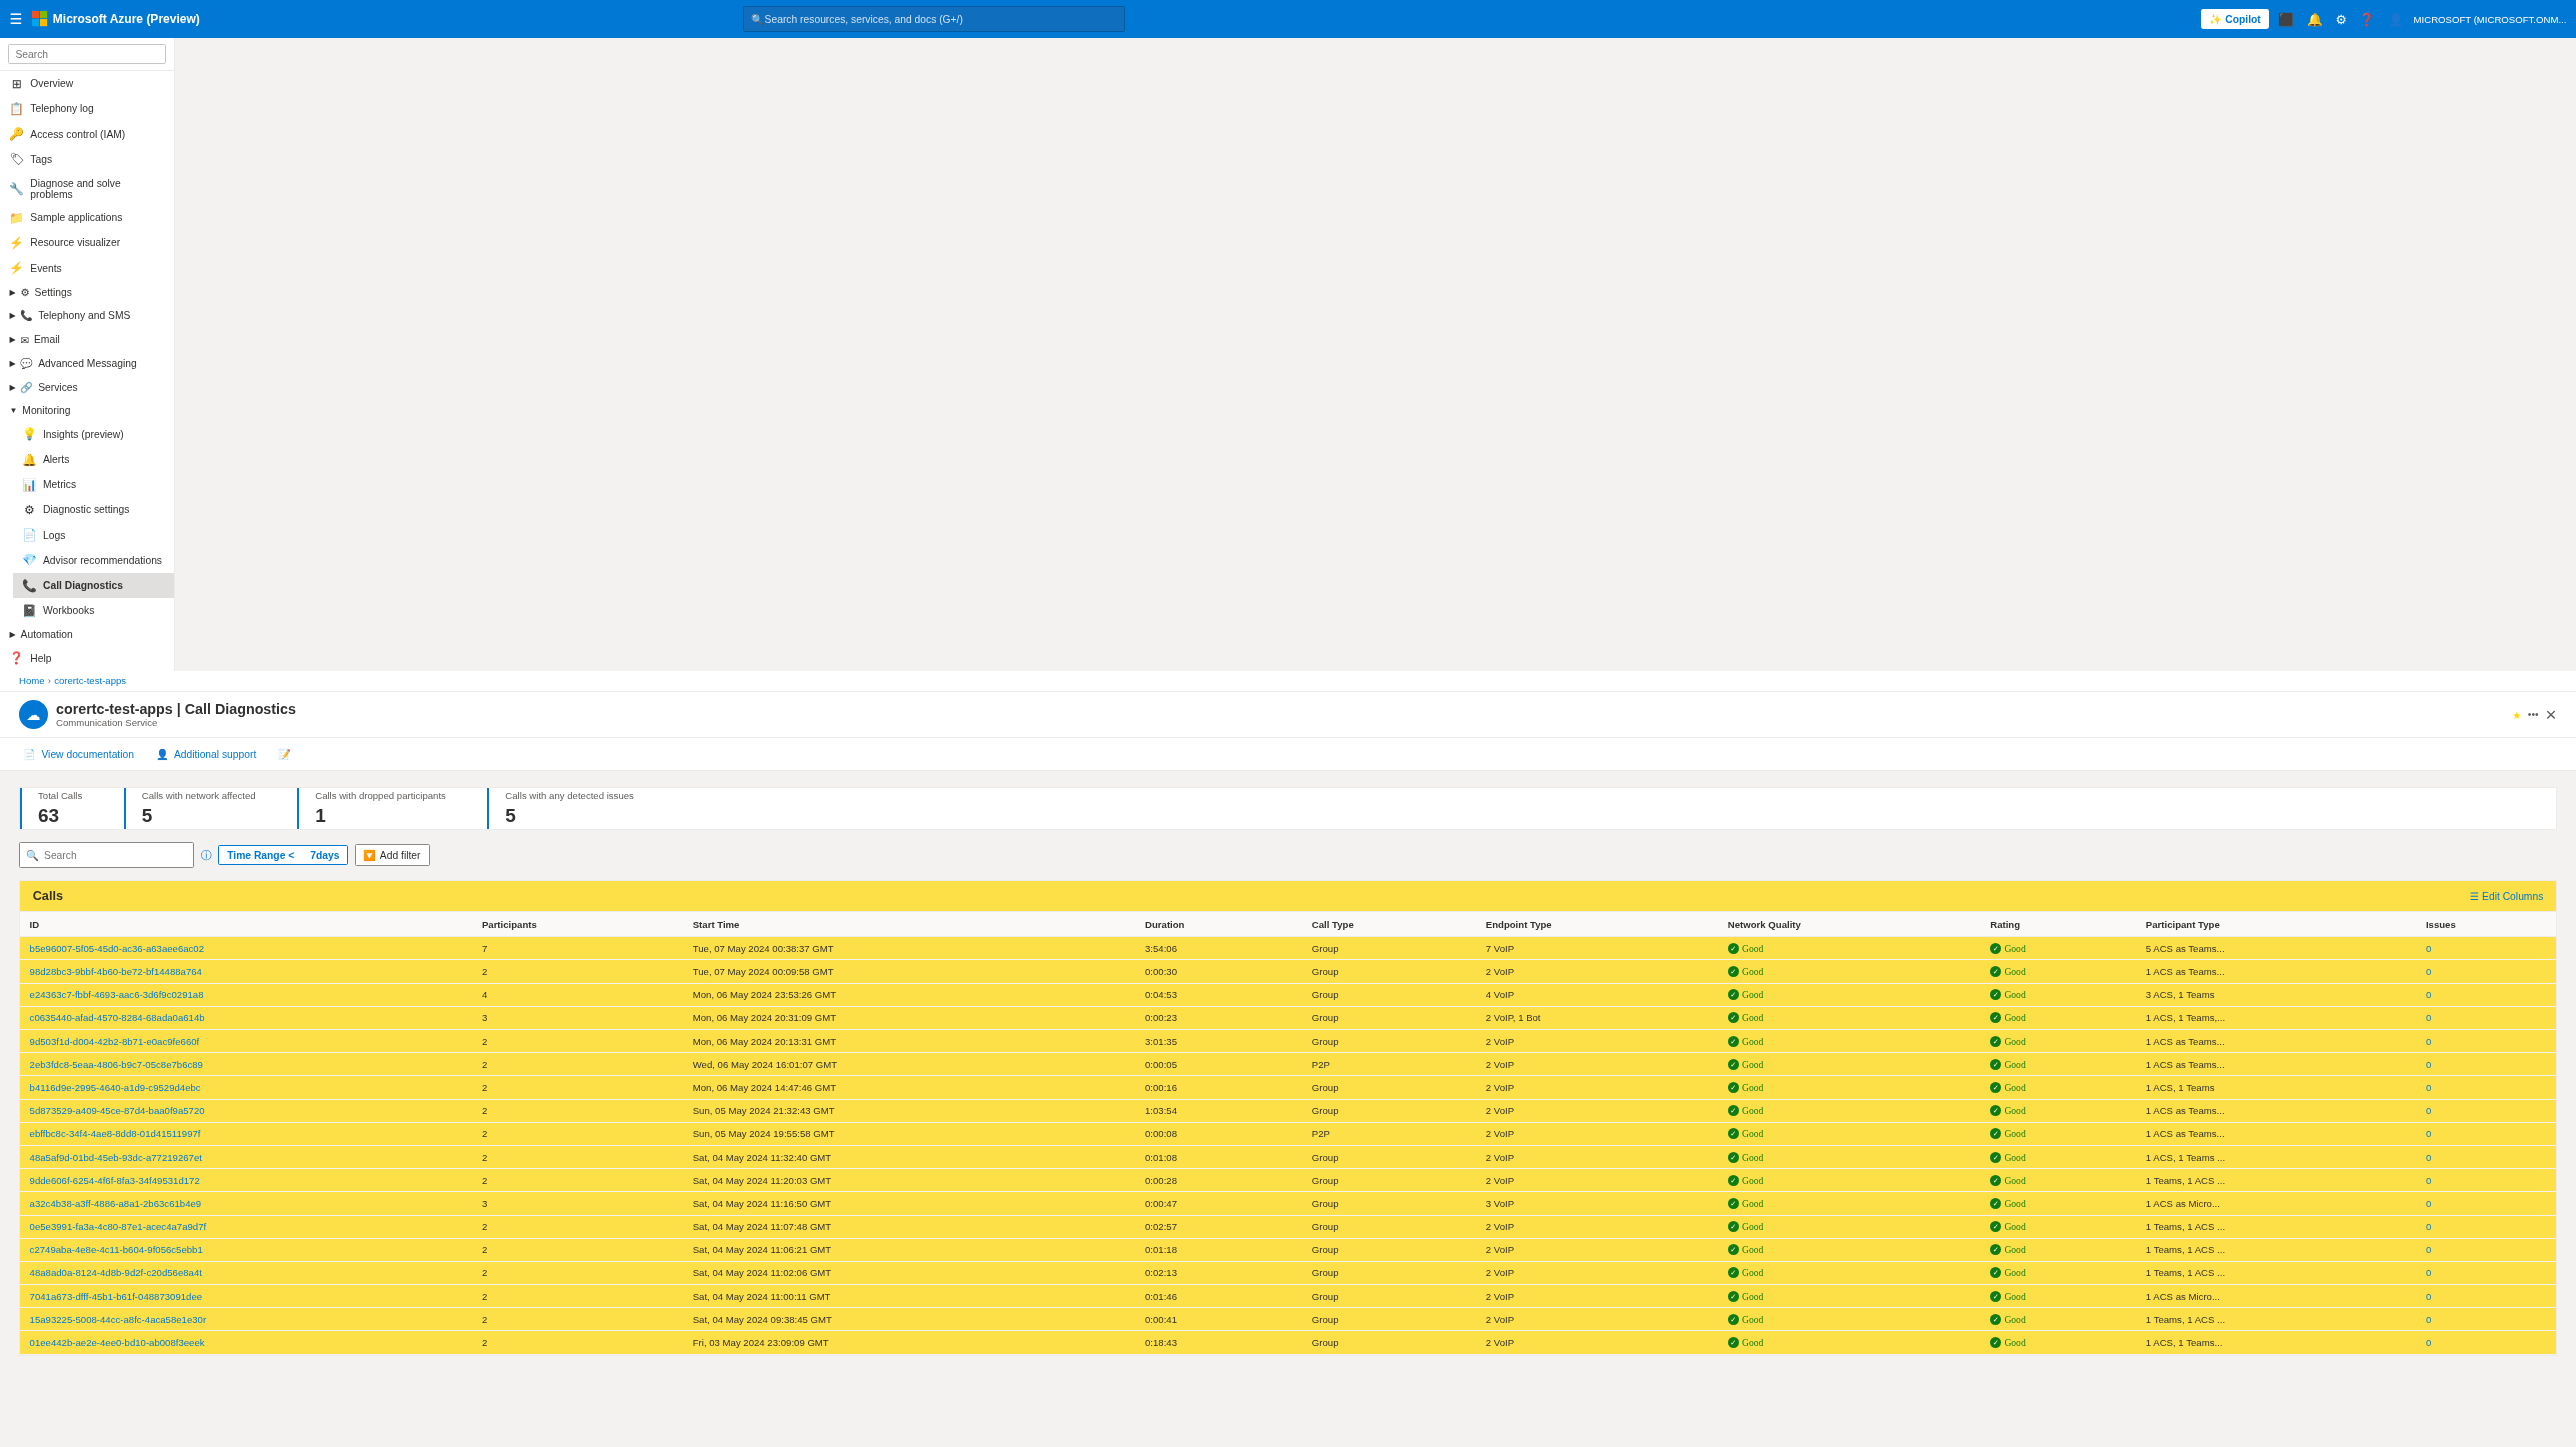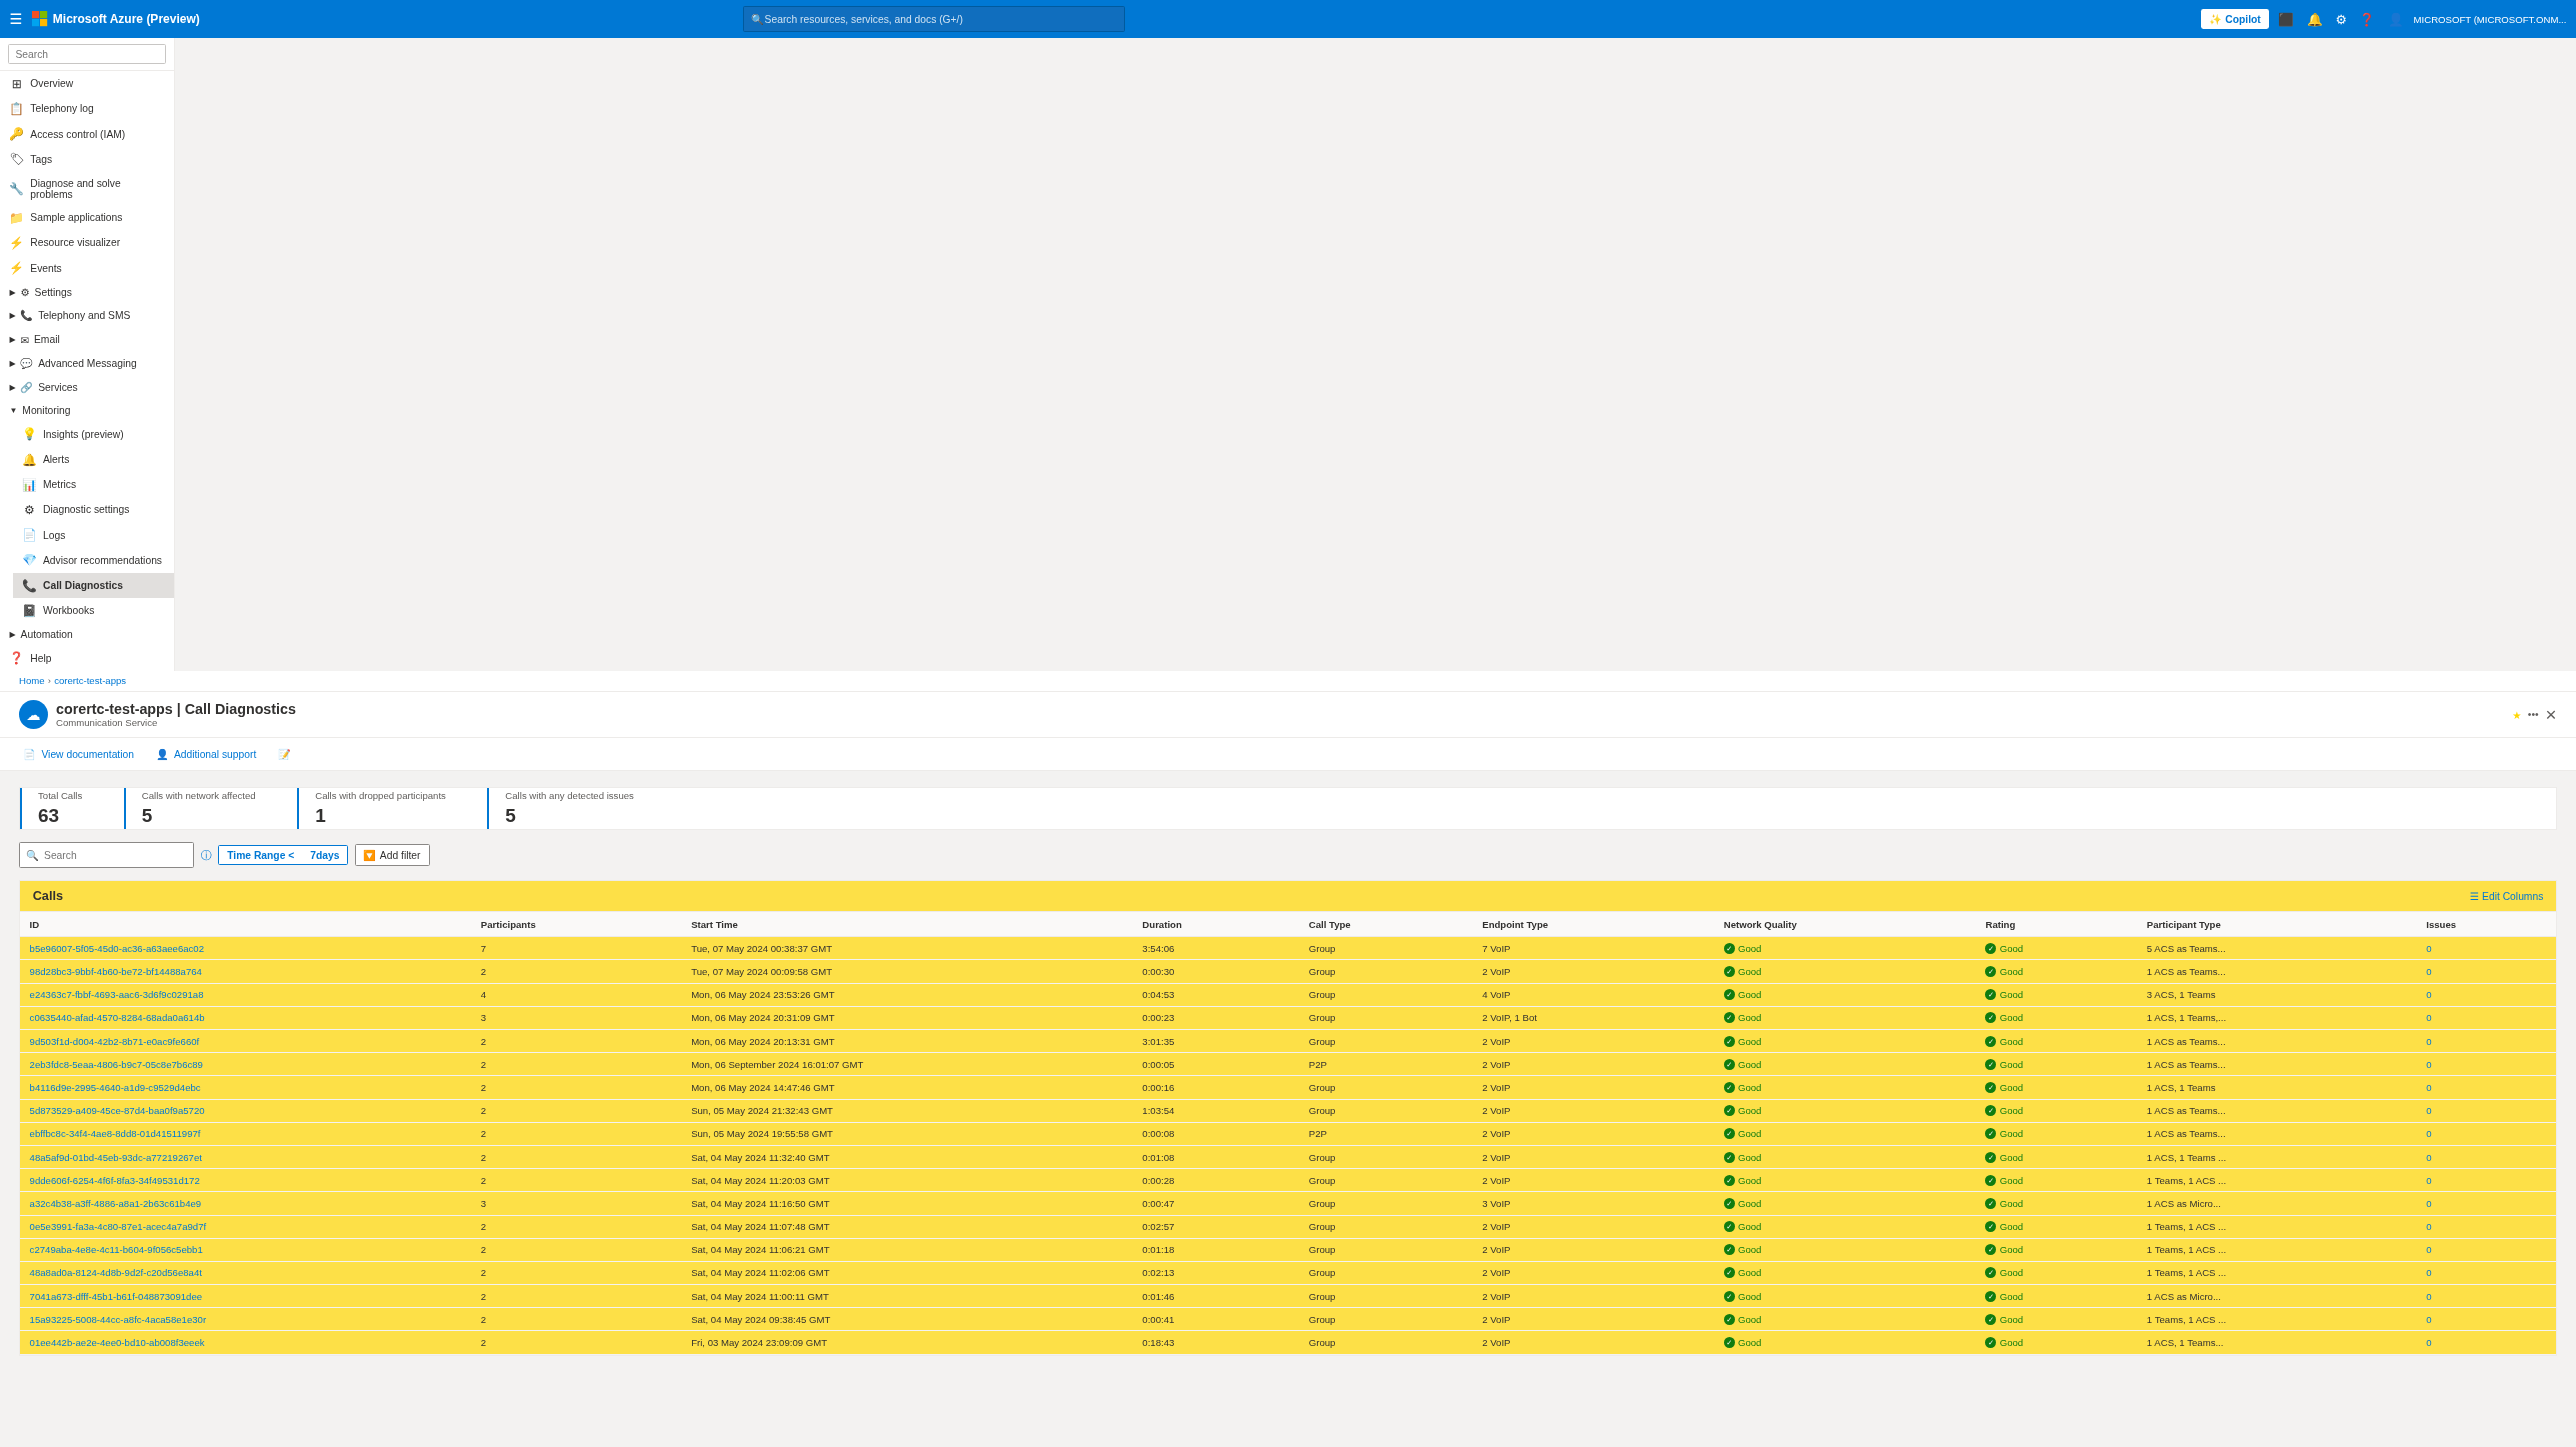--- a/index.html
+++ b/index.html
@@ -153,21 +153,21 @@
     table { width: 100%; border-collapse: collapse; font-size: 9.6px; }
     thead th {
       text-align: left; padding: 6.4px 9.6px; font-weight: 600;
       font-size: 9.6px; color: #323130; background: #faf9f8;
       border-bottom: 0.8px solid #edebe9; white-space: nowrap;
     }
     tbody tr { border-bottom: 0.8px solid #f3f2f1; }
     tbody tr.highlighted { background: #e8f4ff; }
     tbody td { padding: 5.6px 9.6px; color: #323130; white-space: nowrap; overflow: hidden; text-overflow: ellipsis; max-width: 159px; }
     td a { color: #0078d4; text-decoration: none; }
-    .badge-good { display: flex; align-items: center; gap: 3.2px; color: #107c10; }
+    .badge-good { display: flex; align-items: center; gap: 3.2px; color: #107c10; font-family: Liberation Serif, serif; }
     .badge-poor { display: flex; align-items: center; gap: 3.2px; color: #d83b01; }
     .badge-good::before { content: '✓'; background: #107c10; color: white; border-radius: 50%; width: 11px; height: 11px; font-size: 7.2px; display: flex; align-items: center; justify-content: center; }
     .badge-poor::before { content: '⚠'; color: #ffd700; font-size: 10.3px; }
     .issues-0 { color: #0078d4; }
     .issues-n { color: #0078d4; }
 
     
     ::-webkit-scrollbar { width: 4.8px; height: 4.8px; }
     ::-webkit-scrollbar-track { background: #f1f1f1; }
     ::-webkit-scrollbar-thumb { background: #c8c6c4; border-radius: 2.4px; }
@@ -497,21 +497,21 @@
                   </td>
     <td>
                     <span class="badge-good">Good</span>
                   </td>
     <td>1 ACS as Teams...</td>
     <td><span class="issues-0">0</span></td>
   </tr>
                 <tr>
     <td><a href="#">2eb3fdc8-5eaa-4806-b9c7-05c8e7b6c89</a></td>
     <td>2</td>
-    <td>Mon, 06 September 2024 16:01:07 GMT</td>
+    <td>Wed, 06 May 2024 16:01:07 GMT</td>
     <td>0:00:05</td>
     <td>P2P</td>
     <td>2 VoIP</td>
     <td>
                     <span class="badge-good">Good</span>
                   </td>
     <td>
                     <span class="badge-good">Good</span>
                   </td>
     <td>1 ACS as Teams...</td>

